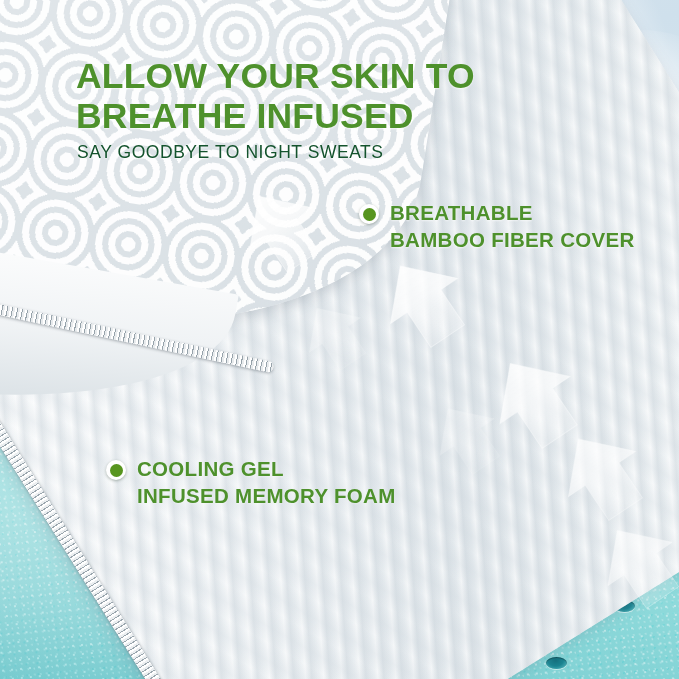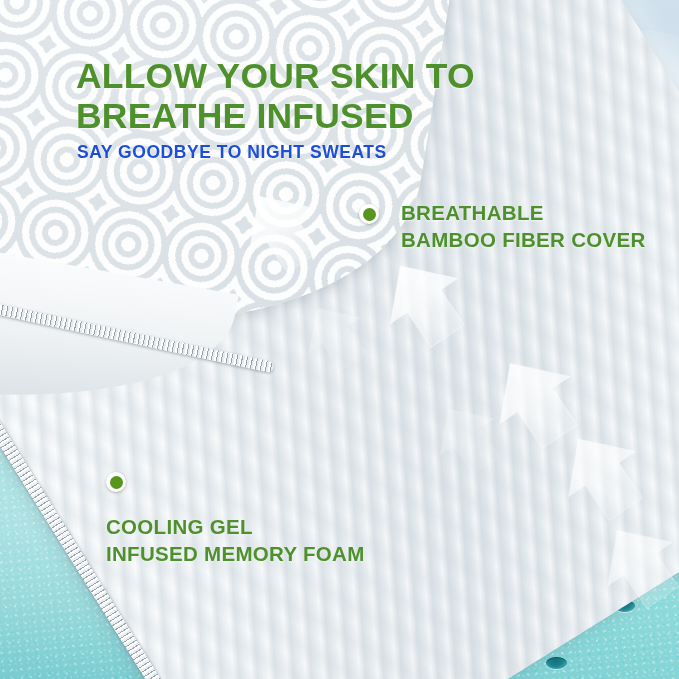--- a/index.html
+++ b/index.html
@@ -172,45 +172,45 @@
   
   .headline{
     position:absolute;left:76px;top:56px;
     font-size:35.5px;line-height:40px;font-weight:700;
     color:#4e912c;letter-spacing:.2px;
     text-shadow:0 1px 2px rgba(255,255,255,.75);
     white-space:pre-line;
   }
   .subhead{
     position:absolute;left:77px;top:141px;
-    font-size:17.5px;line-height:22px;font-weight:700;
-    color:#1d4ed8;letter-spacing:.55px;
+    font-size:17.5px;line-height:22px;font-weight:400;
+    color:#14532d;letter-spacing:.55px;
     text-shadow:0 1px 2px rgba(255,255,255,.7);
   }
 
-  .callout{position:absolute;display:flex;align-items:flex-start;gap:22px;justify-content:center;}
+  .callout{position:absolute;display:flex;align-items:flex-start;gap:11px;justify-content:center;}
   .dot{
     flex:0 0 auto;width:20px;height:20px;border-radius:50%;
     background:#ffffff;
     display:flex;align-items:center;justify-content:center;
     box-shadow:0 1px 3px rgba(40,60,40,.35);
     margin-top:4px;
   }
   .dot i{
     display:block;width:13px;height:13px;border-radius:50%;
     background:#57951f;
   }
   .callout .txt{
     font-size:20.5px;line-height:26.5px;font-weight:700;
     color:#4e912c;letter-spacing:.3px;
     text-shadow:0 1px 2px rgba(255,255,255,.62);
     white-space:pre-line;
   }
   #callout-cover{left:359px;top:200px;}
-  #callout-foam{left:106px;top:468px;flex-direction:column;}
+  #callout-foam{left:106px;top:456px;}
   #callout-foam .txt{text-shadow:0 1px 2px rgba(255,255,255,.35);}
 </style>
 </head>
 <body>
 
 <div id="stage">
 
   <div class="sky"></div>
   <div class="cloud c1"></div>
   <div class="cloud c2"></div>

